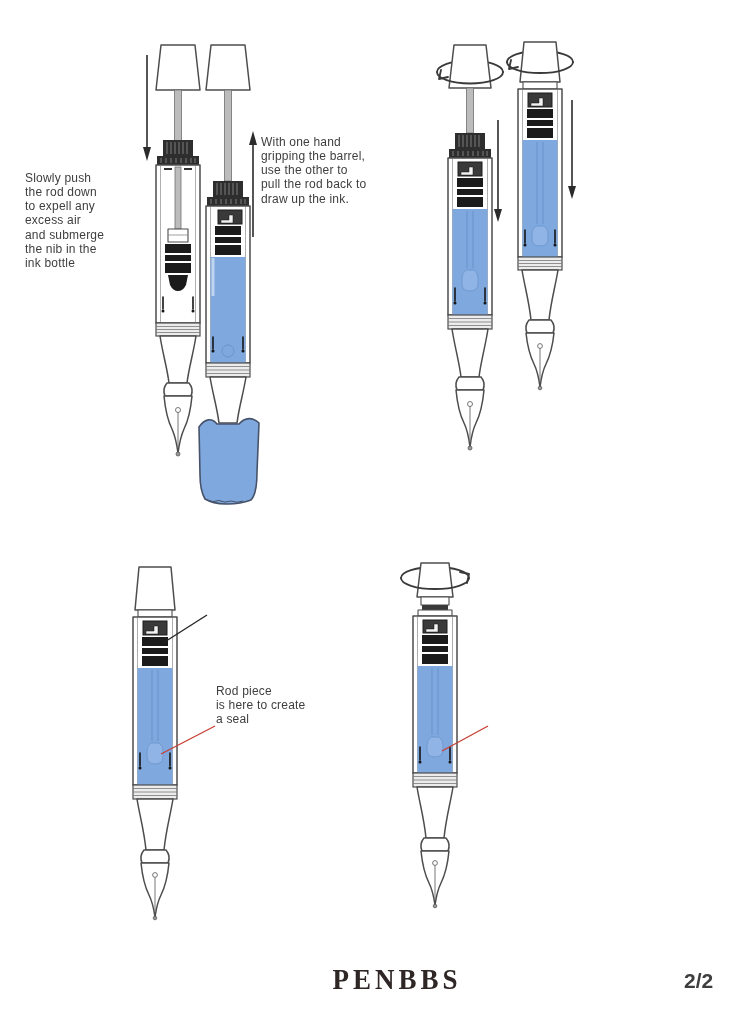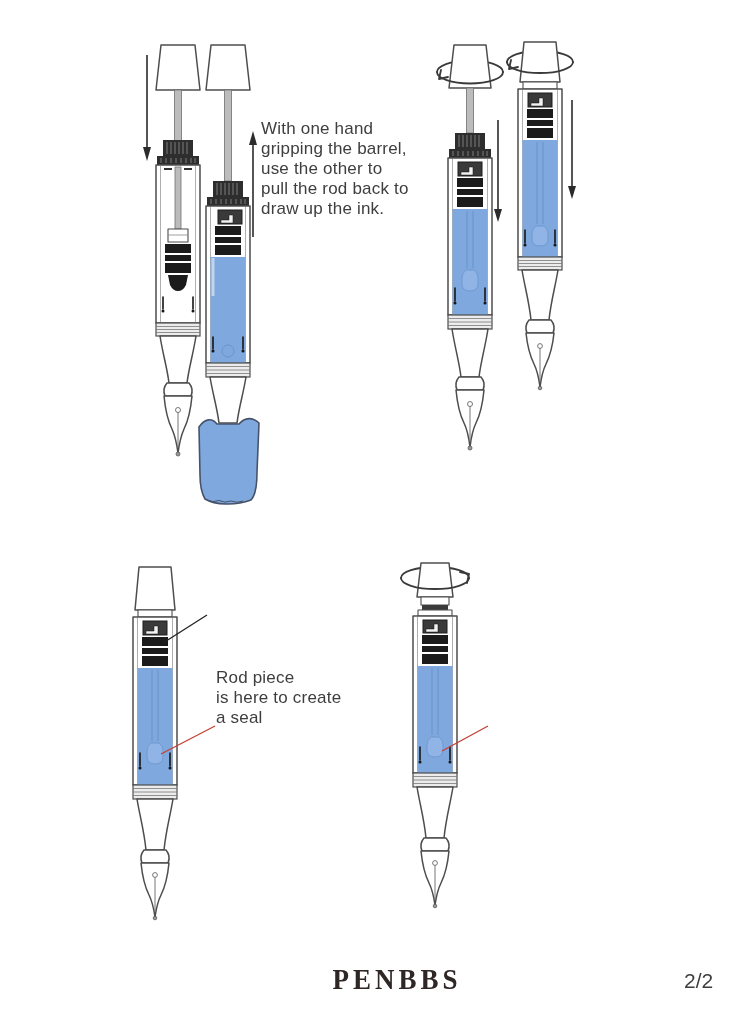--- a/index.html
+++ b/index.html
@@ -1,24 +1,24 @@
 <!DOCTYPE html>
 <html style="--ink_blue: #7fa8de; --ink_outline: #6b94cc; --pointer_red: #c64135; --text: #3e3e3e; --line: #4d4d4d;"><head>
 <meta charset="utf-8">
 <style>
   html,body{margin:0;padding:0;background:#fff;}
   .canvas{position:relative;width:753px;height:1024px;background:#ffffff;overflow:hidden;
           font-family:"Liberation Sans",sans-serif;}
   .fig{position:absolute;}
-  .txt{position:absolute;font-size:17px;line-height:1.18;letter-spacing:.2px;
-       color:var(--text,#3e3e3e);white-space:pre-line;}
+  .txt{position:absolute;font-size:12px;line-height:1.18;letter-spacing:.2px;
+       color:var(--text,#3e3e3e);white-space:pre-line;margin-top:16px;}
   .logo{position:absolute;left:322px;top:964px;width:150px;text-align:center;
         font-family:"Liberation Serif",serif;font-size:27px;font-weight:700;
         letter-spacing:4px;color:#2f2626;transform:scaleY(1.06);}
-  .pagenum{position:absolute;left:684px;top:969px;font-size:21px;color:#3e3e3e;}
+  .pagenum{position:absolute;left:684px;top:969px;font-size:21px;color:#3e3e3e;font-weight:bold;}
 
   
   .w{fill:#fff;stroke:var(--line,#4d4d4d);stroke-width:1.5;stroke-linejoin:round;}
   .w2{fill:#fff;stroke:var(--line,#4d4d4d);stroke-width:1.1;stroke-linejoin:round;}
   .gray{fill:#bcbcbc;stroke:#6f6f6f;stroke-width:.8;}
   .dk{fill:#2e2e2e;}
   .blk{fill:#1b1b1b;}
   .knurl{stroke:#7d7d7d;stroke-width:1;fill:none;}
   .wall{stroke:#9a9a9a;stroke-width:.8;}
   .thr{fill:#ececec;stroke:var(--line,#4d4d4d);stroke-width:1.2;}
@@ -302,20 +302,27 @@
       <g>
         <path class="w" d="M36,296 Q38,316 44,328 Q48,336 50,350 Q52,336 56,328 Q62,316 64,296 Z"></path>
         <line class="nibline" x1="50" y1="310" x2="50" y2="345"></line>
         <circle cx="50" cy="308" r="2.4" fill="#fff" stroke="#666" stroke-width=".9"></circle>
         <circle cx="50" cy="351" r="1.8" fill="#9a9a9a" stroke="#555" stroke-width=".8"></circle>
       </g>
     </g>
     <line class="ptr-r" x1="57" y1="196" x2="103" y2="171"></line>
   </svg>
 
+  <div class="txt" style="left:25px;top:155px;width:150px">Slowly push
+the rod down
+to expell any
+excess air
+and submerge
+the nib in the
+ink bottle</div>
 
   <div class="txt" style="left:261px;top:119px;width:170px">With one hand
 gripping the barrel,
 use the other to
 pull the rod back to
 draw up the ink.</div>
 
 
 
 

